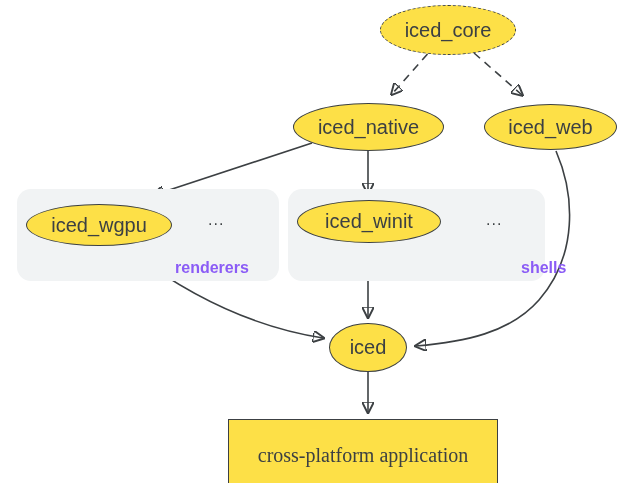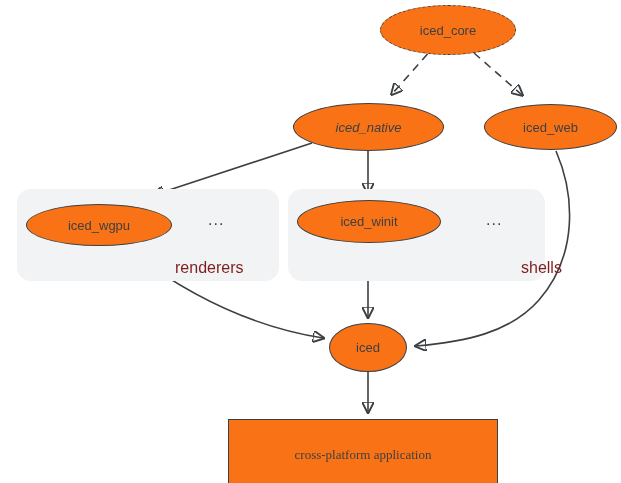--- a/index.html
+++ b/index.html
@@ -31,42 +31,43 @@
   .edges path.dashed {
     stroke-dasharray: 8 6;
   }
   .group-box {
     position: absolute;
     background: #f1f3f4;
     border-radius: 14px;
   }
   .group-label {
     position: absolute;
-    color: #7f1d1d;
+    color: #8b5cf6;
     font-size: 16px;
     line-height: 20px;
     white-space: nowrap;
+    font-weight: bold;
   }
   .dots {
     position: absolute;
     color: #3c4043;
     font-size: 16px;
     line-height: 16px;
     letter-spacing: 1px;
   }
   .node {
     position: absolute;
     display: flex;
     align-items: center;
     justify-content: center;
     box-sizing: border-box;
     color: #3c4043;
-    font-size: 13px;
+    font-size: 20px;
     white-space: nowrap;
-    background: #f97316;
+    background: #fde047;
   }
   .ellipse {
     border: 1.5px solid #3c4043;
     border-radius: 50%;
   }
   .ellipse.dashed {
     border-style: dashed;
   }
   .rect {
     border: 1.8px solid #3c4043;
@@ -97,21 +98,21 @@
   <div class="group-box" style="left:17px; top:189px; width:262px; height:92px;"></div>
   <div class="dots" style="left:208px; top:212px;">...</div>
   <div class="group-label" style="left:175px; top:258px;">renderers</div>
 
   <div class="group-box" style="left:288px; top:189px; width:257px; height:92px;"></div>
   <div class="dots" style="left:486px; top:212px;">...</div>
   <div class="group-label" style="left:473px; top:258px;margin-left:48px;">shells</div>
 
   <div class="node ellipse dashed" style="left:380px; top:5px; width:136px; height:50px;">iced_core</div>
 
-  <div class="node ellipse" style="left:293px; top:103px; width:151px; height:48px;font-style:italic;">iced_native</div>
+  <div class="node ellipse" style="left:293px; top:103px; width:151px; height:48px;">iced_native</div>
 
   <div class="node ellipse" style="left:484px; top:104px; width:133px; height:46px;">iced_web</div>
 
   <div class="node ellipse" style="left:297px; top:200px; width:144px; height:43px;">iced_winit</div>
 
   <div class="node ellipse" style="left:26px; top:204px; width:146px; height:42px;">iced_wgpu</div>
 
   <div class="node ellipse" style="left:329px; top:323px; width:78px; height:49px;">iced</div>
 
   <div class="node rect" style="left:228px; top:419px; width:270px; height:72px;font-family:Liberation Serif, serif;">cross-platform application</div>

